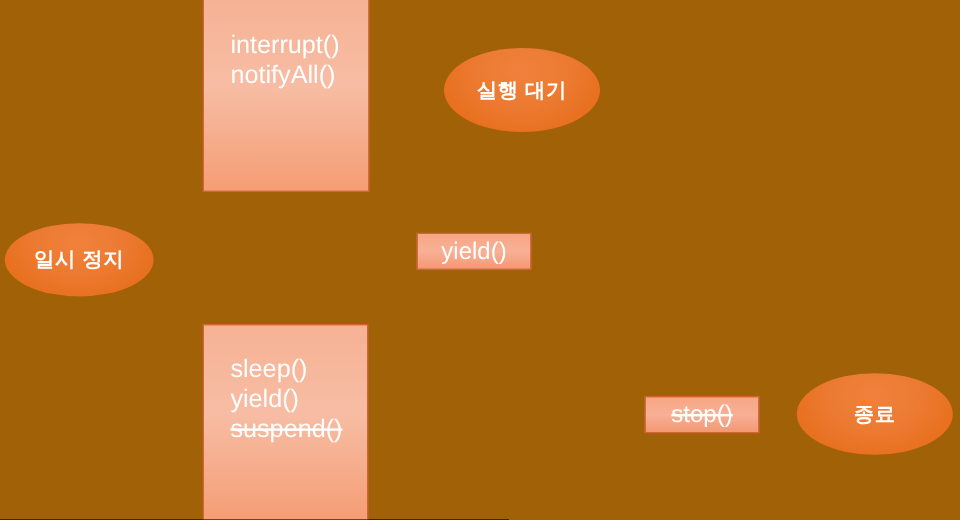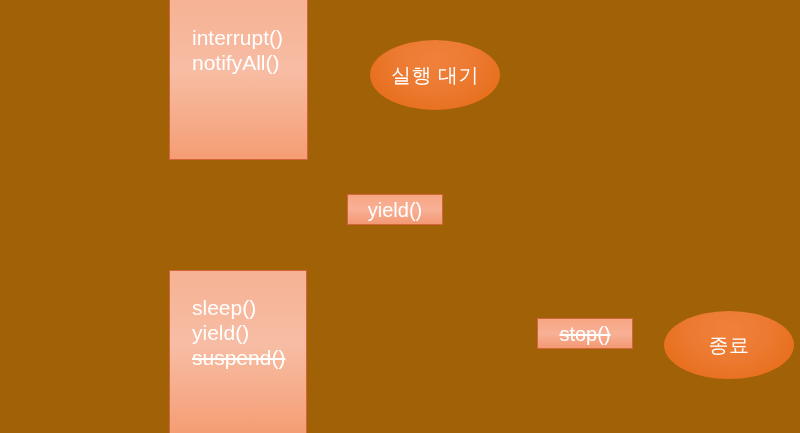--- a/index.html
+++ b/index.html
@@ -67,22 +67,22 @@
   .state-ellipse {
     position: absolute;
     box-sizing: border-box;
     border-radius: 50%;
     background: radial-gradient(ellipse at 50% 28%, #f0813c 0%, #ec7a31 42%, #e8701f 75%, #e56a18 100%);
     display: flex;
     align-items: center;
     justify-content: center;
   }
   .state-ellipse .state-text {
-    font-size: 20px;
-    font-weight: normal;
+    font-size: 17px;
+    font-weight: bold;
     color: #ffffff;
     white-space: nowrap;
     letter-spacing: 0.5px;
   }
 </style>
 </head>
 <body>
 
 <div id="stage">
 
@@ -98,24 +98,27 @@
       <span class="method-line">sleep()</span>
       <span class="method-line">yield()</span>
       <span class="method-line deprecated">suspend()</span>
     </div>
   </div>
 
   <div class="label-box" style="left:347px; top:194px; width:96px; height:31px;">
     <span class="label-text">yield()</span>
   </div>
 
-  <div class="label-box" style="left:537px; top:318px; width:96px; height:31px;">
+  <div class="label-box" style="left:537px; top:330px; width:96px; height:31px;">
     <span class="label-text deprecated">stop()</span>
   </div>
 
+  <div class="state-ellipse" style="left:4px; top:186px; width:124px; height:61px;">
+    <span class="state-text">일시 정지</span>
+  </div>
 
   <div class="state-ellipse" style="left:370px; top:40px; width:130px; height:70px;">
     <span class="state-text">실행 대기</span>
   </div>
 
 
   <div class="state-ellipse" style="left:664px; top:311px; width:130px; height:68px;">
     <span class="state-text">종료</span>
   </div>
 

